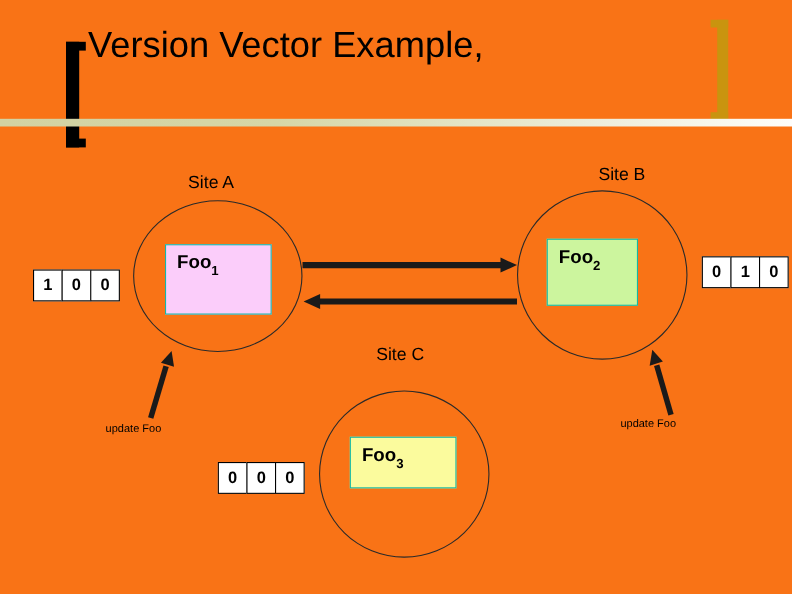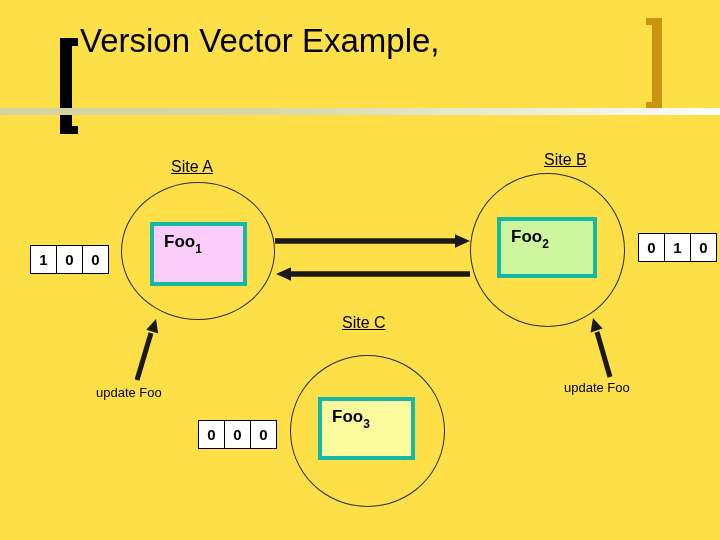--- a/index.html
+++ b/index.html
@@ -1,20 +1,20 @@
 <!DOCTYPE html>
 <html><head>
 <meta charset="utf-8">
 <style>
   html, body { margin: 0; padding: 0; background: #ffffff; }
   .slide {
     position: relative;
     width: 720px;
     height: 540px;
-    background: #fde047;
+    background: #f97316;
     overflow: hidden;
     font-family: "Liberation Sans", sans-serif;
     color: #000;
   }
   
   .bracket-left {
     position: absolute; left: 60px; top: 38px;
     width: 18px; height: 96px;
     border-left: 12px solid #000;
     border-top: 8px solid #000;
@@ -47,52 +47,52 @@
     position: absolute;
     border: 1px solid #2a2a2a;
     border-radius: 50%;
     background: transparent;
     box-sizing: border-box;
   }
   .circle-a { left: 121px; top: 182px; width: 154px; height: 138px; }
   .circle-b { left: 470px; top: 173px; width: 155px; height: 154px; }
   .circle-c { left: 290px; top: 355px; width: 155px; height: 152px; }
   
-  .site-label { position: absolute; font-size: 16px; white-space: nowrap; text-decoration: underline; }
+  .site-label { position: absolute; font-size: 16px; white-space: nowrap; }
   .label-a { left: 171px; top: 158px; }
   .label-b { left: 520px; top: 151px; margin-left: 24px; }
   .label-c { left: 342px; top: 314px; }
   
   .foo-box {
     position: absolute;
-    border: 4px solid #14b8a6;
+    border: 1px solid #14b8a6;
     box-sizing: border-box;
     padding: 6px 0 0 10px;
     font-size: 17px; font-weight: bold;
   }
   .foo-box sub { font-size: 12px; font-weight: bold; position: relative; top: 2px; }
   .foo1 { left: 150px; top: 222px; width: 97px;  height: 64px; }
-  .foo2 { left: 497px; top: 217px; width: 100px; height: 61px; }
-  .foo3 { left: 318px; top: 397px; width: 97px;  height: 63px; }
+  .foo2 { left: 497px; top: 217px; width: 83px; height: 61px; }
+  .foo3 { left: 318px; top: 397px; width: 97px;  height: 47px; }
   
   .vector { position: absolute; display: flex; }
   .vector .cell {
     width: 27px; height: 29px;
     border: 1px solid #000;
     box-sizing: border-box;
     background: #fff;
     font-size: 15px; font-weight: bold;
     text-align: center; line-height: 27px;
   }
   .vector .cell + .cell { margin-left: -1px; }
   .vector-a { left: 30px;  top: 245px; }
   .vector-b { left: 638px; top: 233px; }
   .vector-c { left: 198px; top: 420px; }
   
-  .update-label { position: absolute; font-size: 13px; white-space: nowrap; }
+  .update-label { position: absolute; font-size: 10px; white-space: nowrap; }
   .update-left  { left: 96px;  top: 385px; }
   .update-right { left: 564px; top: 380px; }
   
   .arrow-layer {
     position: absolute; left: 0; top: 0;
     width: 720px; height: 540px;
     pointer-events: none;
   }
 </style>
 </head>

